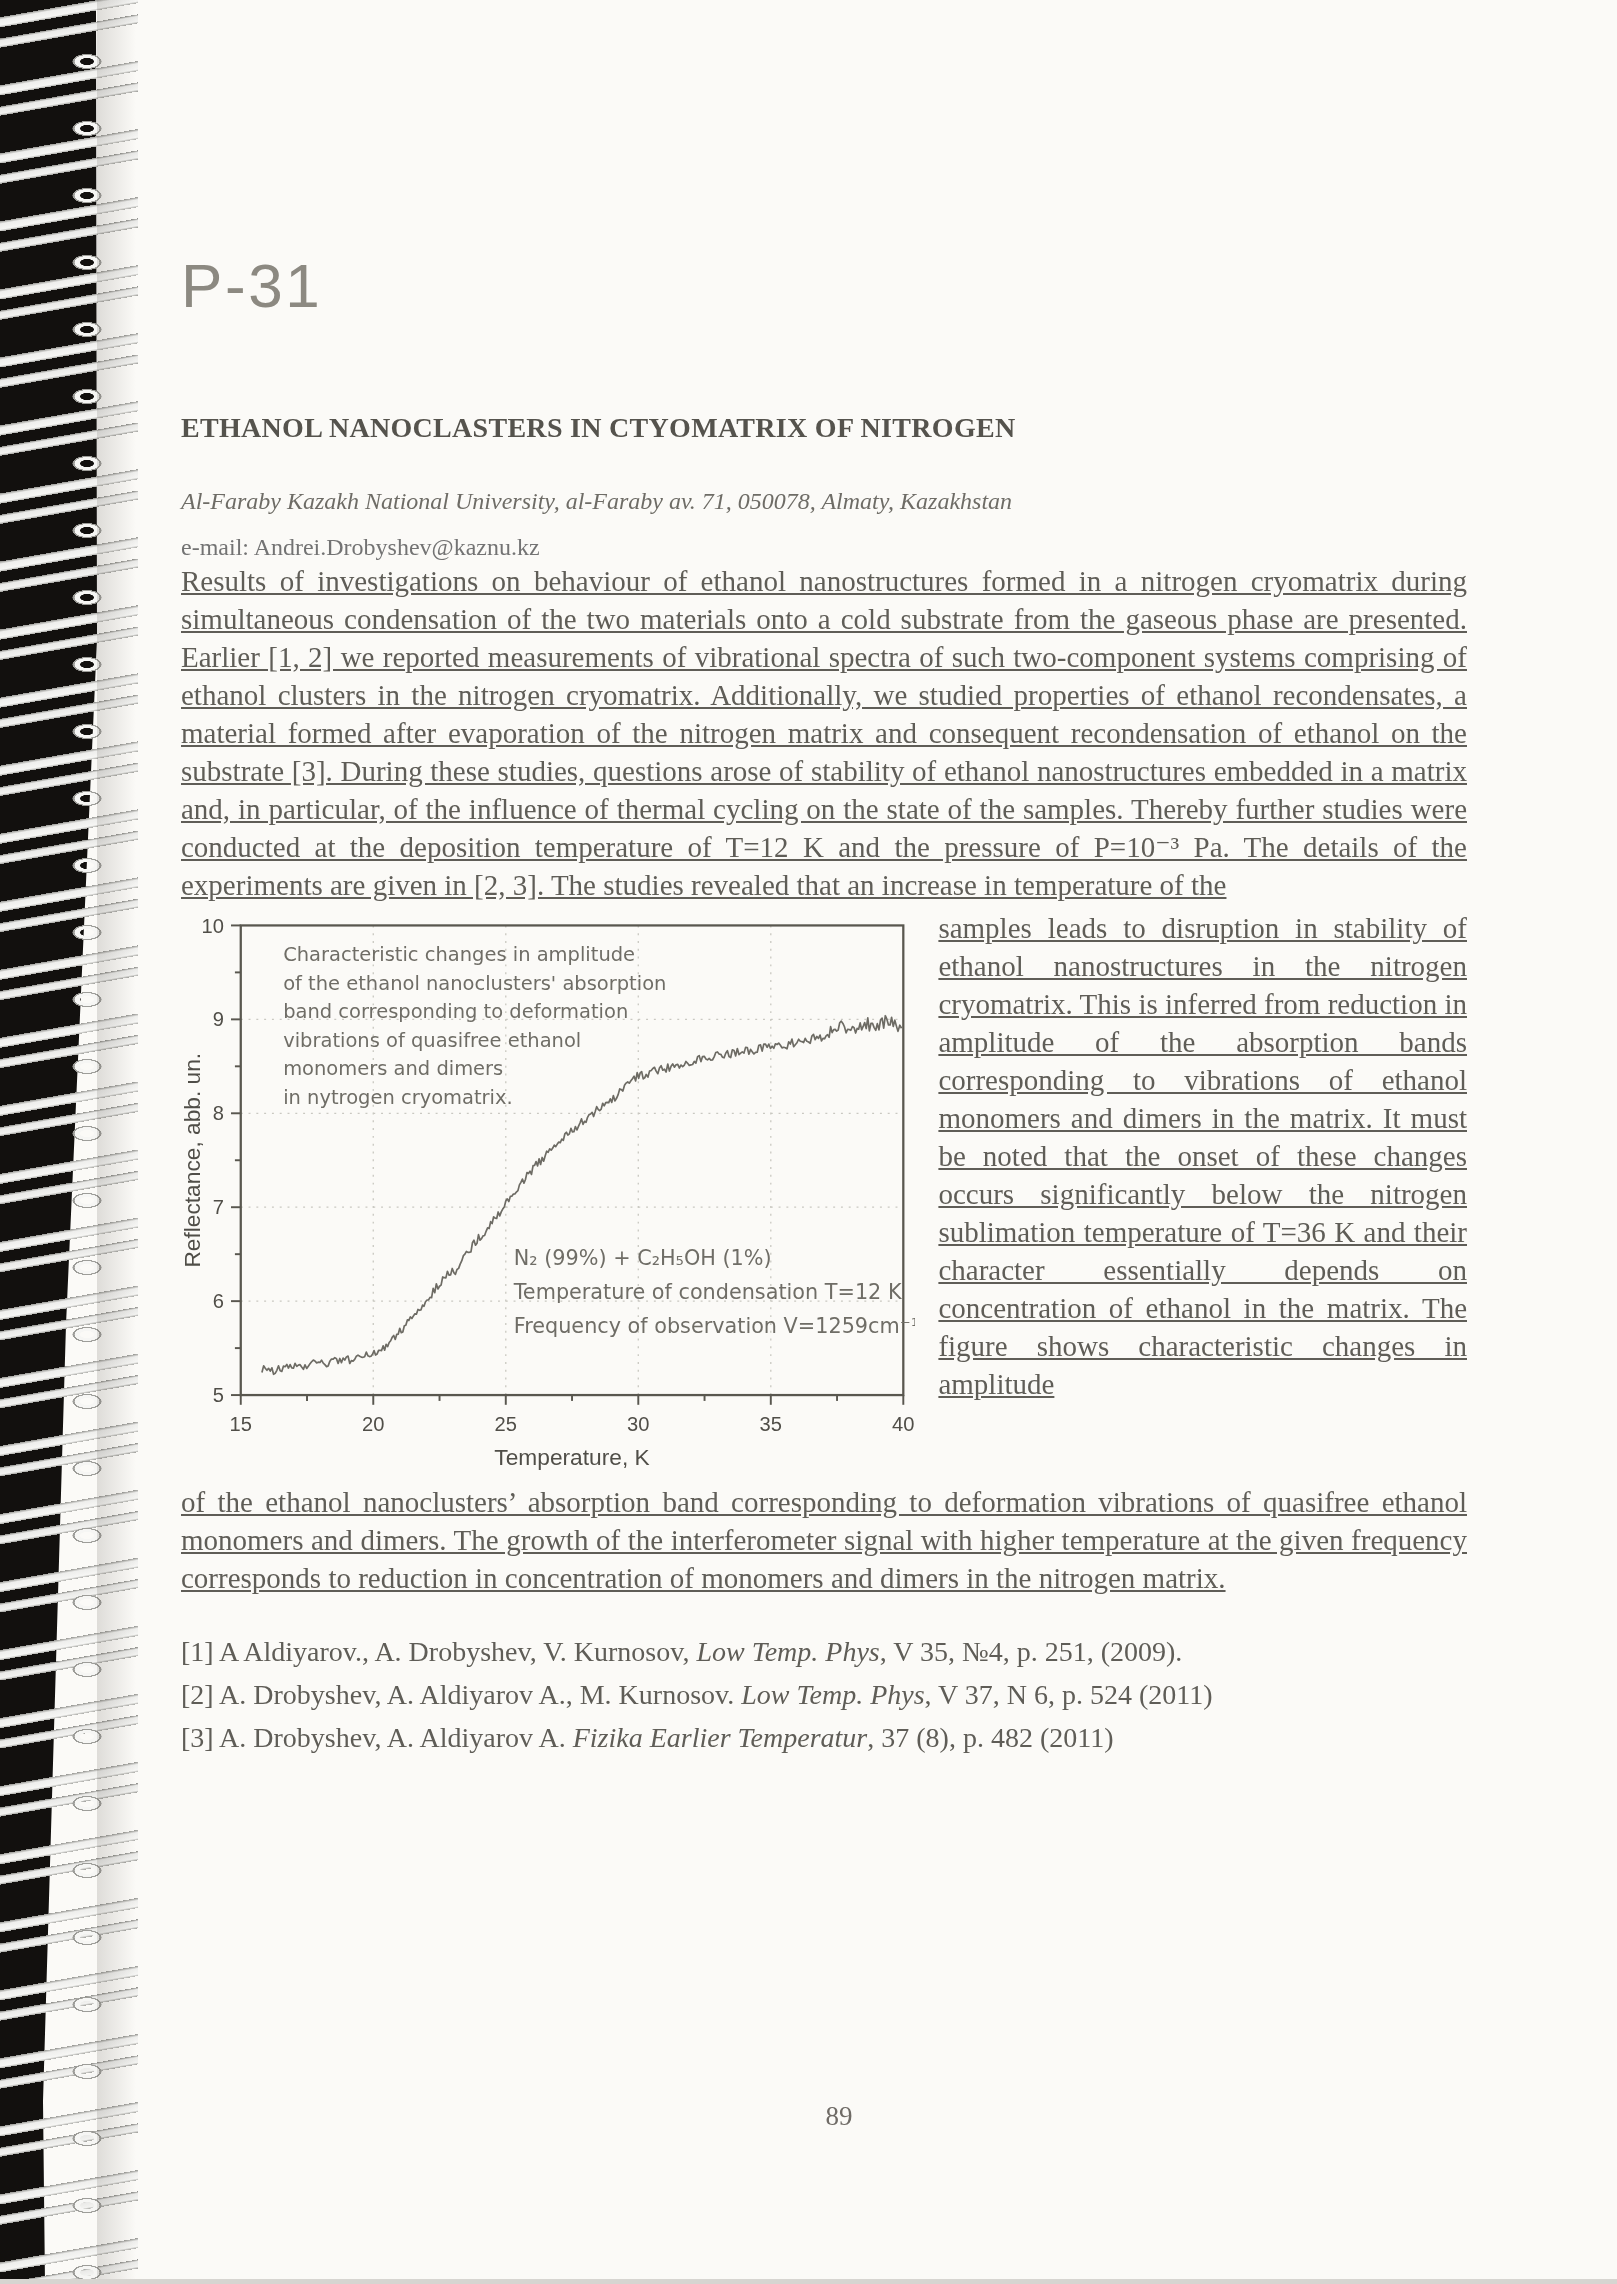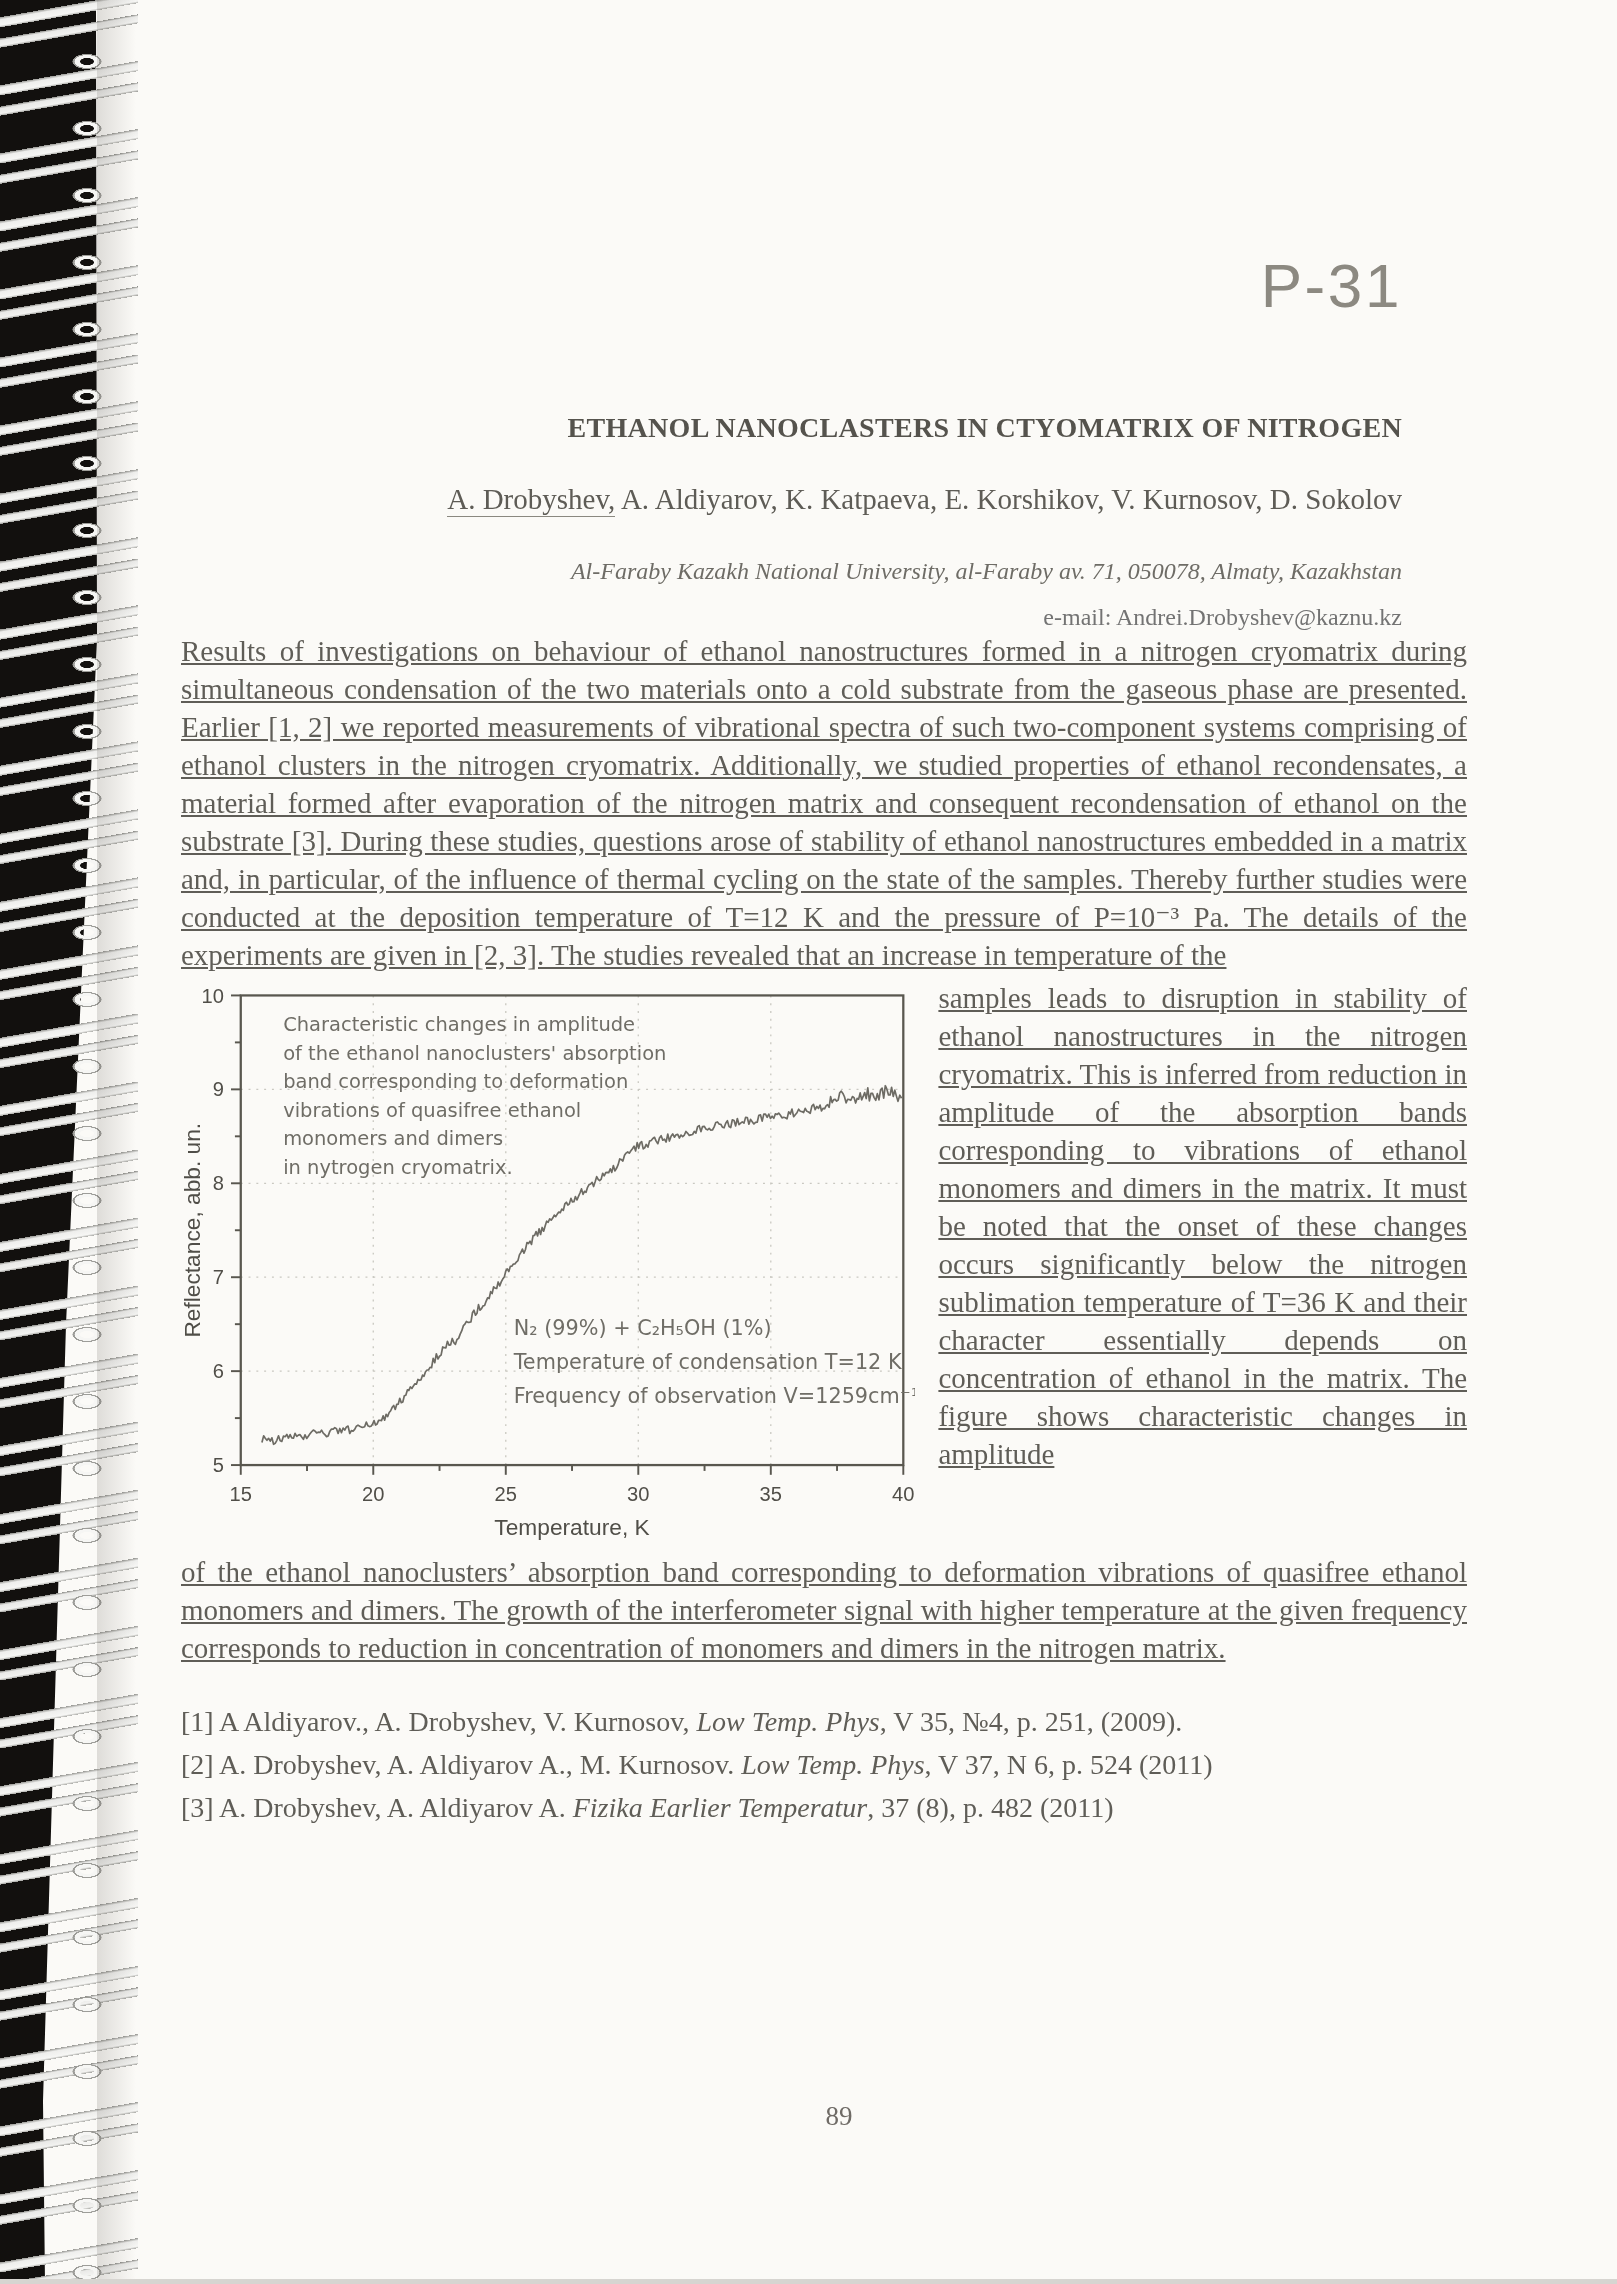--- a/index.html
+++ b/index.html
@@ -30,21 +30,21 @@
     background-size:62px 67px;background-repeat:repeat-y;
   }
   .binding-shadow{
     position:absolute;left:97px;top:0;width:39px;height:2284px;
     background:linear-gradient(to right,rgba(90,85,78,.18),rgba(90,85,78,0));
   }
   .bottom-edge{position:absolute;left:0;right:0;bottom:0;height:5.2px;background:#d7d5d1;}
 
   
   .content{position:absolute;left:181px;top:0;width:1286px;}
-  .hdr{text-align:right;padding-right:65px;}
+  .hdr{text-align:left;padding-right:65px;}
   .pcode{
     margin-top:255px;font-family:"Liberation Sans","DejaVu Sans",sans-serif;
     font-size:62px;line-height:62px;letter-spacing:2.6px;color:#8c8981;
   }
   .title{margin-top:92px;font-size:28px;line-height:38px;font-weight:bold;color:#55534d;letter-spacing:0.3px;}
   .authors{margin-top:35px;font-size:29px;line-height:35px;color:#5e5c56;}
   .authors .u{border-bottom:1.3px solid #8a8880;padding-bottom:1.3px;}
   .affil{margin-top:39px;font-style:italic;font-size:24px;line-height:30px;color:#6e6c66;}
   .email{margin-top:16px;font-size:24px;line-height:30px;color:#737373;}
 
@@ -80,21 +80,20 @@
 <div class="binding"></div>
 <div class="coils"></div>
 <div class="loops"></div>
 <div class="binding-shadow"></div>
 <div class="bottom-edge"></div>
 
 <div class="content">
   <div class="hdr">
     <div class="pcode">P-31</div>
     <div class="title">ETHANOL NANOCLASTERS IN CTYOMATRIX OF NITROGEN</div>
-    <div class="authors"><span class="u">A. Drobyshev,</span><span> A. Aldiyarov, K. Katpaeva, E. Korshikov, V. Kurnosov, D. Sokolov</span></div>
     <div class="affil">Al-Faraby Kazakh National University, al-Faraby av. 71, 050078, Almaty, Kazakhstan</div>
     <div class="email">e-mail: Andrei.Drobyshev@kaznu.kz</div>
   </div>
 
   <p class="body intro">Results of investigations on behaviour of ethanol nanostructures formed in a nitrogen cryomatrix during simultaneous condensation of the two materials onto a cold substrate from the gaseous phase are presented. Earlier [1, 2] we reported measurements of vibrational spectra of such two-component systems comprising of ethanol clusters in the nitrogen cryomatrix. Additionally, we studied properties of ethanol recondensates, a material formed after evaporation of the nitrogen matrix and consequent recondensation of ethanol on the substrate [3]. During these studies, questions arose of stability of ethanol nanostructures embedded in a matrix and, in particular, of the influence of thermal cycling on the state of the samples. Thereby further studies were conducted at the deposition temperature of T=12 K and the pressure of P=10⁻³ Pa. The details of the experiments are given in [2, 3]. The studies revealed that an increase in temperature of the</p>
 
   <div class="figure-row">
     <figure>
       <svg width="734" height="572" viewBox="0 0 1130 880" xmlns="http://www.w3.org/2000/svg">
           <line x1="296" y1="25" x2="296" y2="748" class="grid"></line>

